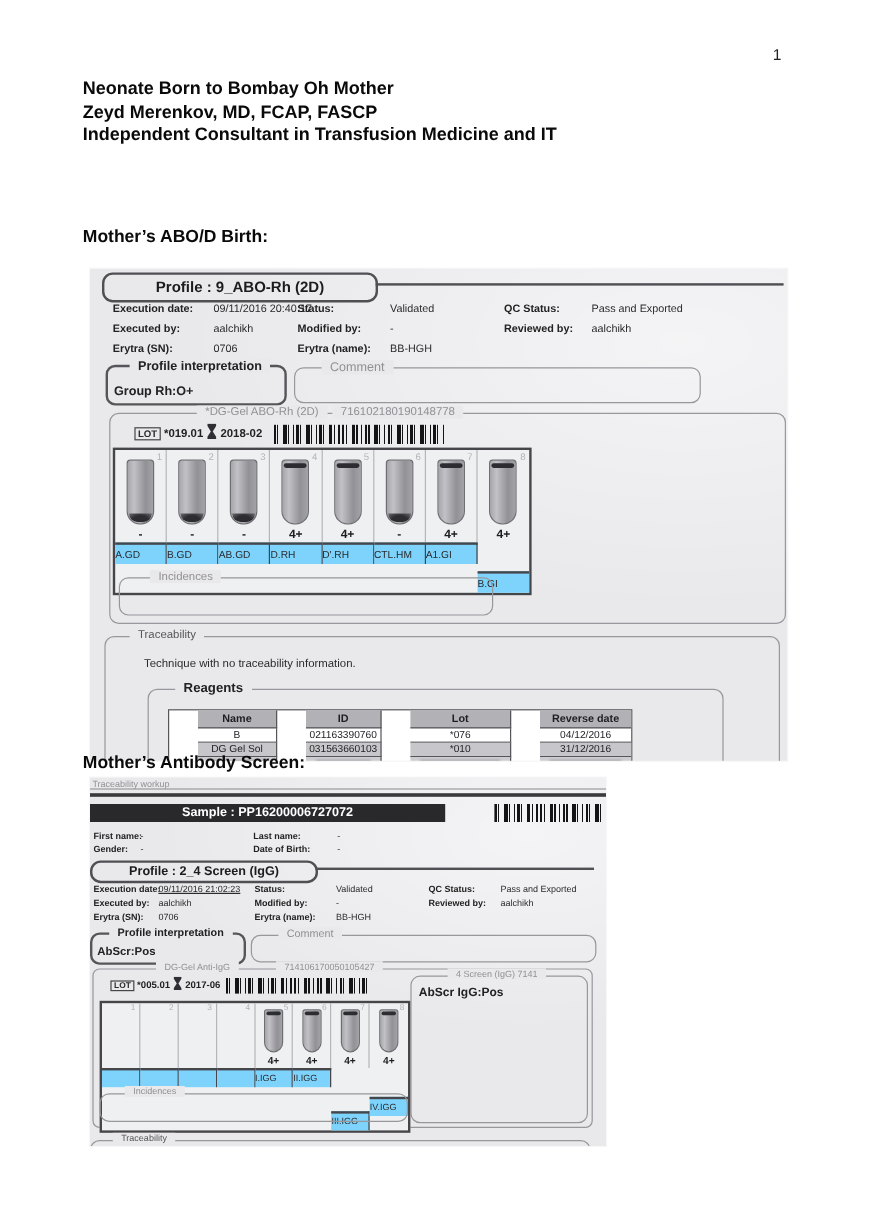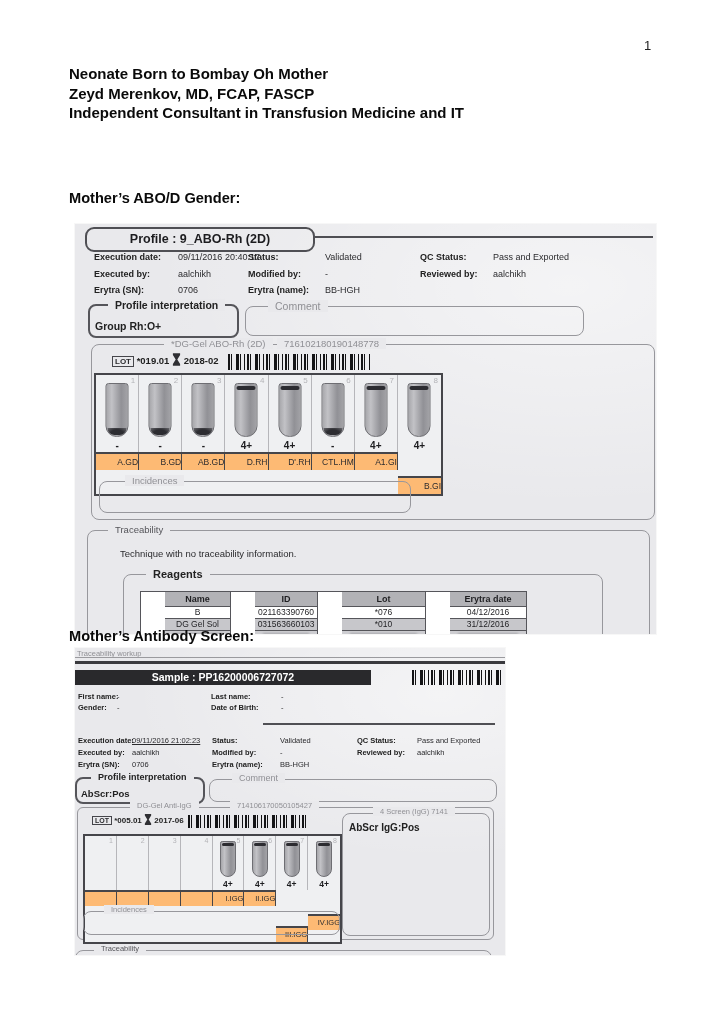--- a/index.html
+++ b/index.html
@@ -30,21 +30,21 @@
   .fbox{position:absolute;border:1.5px solid #97979c;border-radius:8px;}
   .fbox.dark{border-color:#55555a;border-width:2px;}
   .legend{position:absolute;top:-7px;background:#e9e9ec;padding:0 7px;white-space:nowrap;}
 
   
   .strip{position:absolute;display:grid;grid-template-columns:repeat(8,1fr);border:2px solid #45454a;background:#eff0f2;}
   .wellcell{position:relative;border-right:1px solid #b6b6ba;}
   .wellcell:nth-child(8){border-right:none;}
   .wellnum{position:absolute;top:1px;right:3px;color:#b4b4b8;}
   .wellresult{position:absolute;bottom:1px;left:0;width:100%;text-align:center;font-weight:bold;color:#1d1d20;}
-  .labelcell{border-top:2px solid #45454a;border-right:1px solid #45454a;text-align:right;color:#2b2b2e;background:#fdba74;}
+  .labelcell{border-top:2px solid #45454a;border-right:1px solid #45454a;text-align:left;color:#2b2b2e;background:#7dd3fc;}
   .labelcell:last-child{border-right:none;margin-top:24px;}
   .tube{position:absolute;left:50%;transform:translateX(-50%);
         background:linear-gradient(90deg,#a7a7ab,#c2c2c6 25%,#919196 70%,#a3a3a7);
         border:1px solid #6e6e73;border-radius:3px 3px 11px 11px;}
   [data-reaction="neg"] .tube::after{content:"";position:absolute;left:1px;right:1px;bottom:1px;height:14%;
         background:radial-gradient(ellipse at 50% 110%,#2c2c31 55%,#6a6a6f);border-radius:0 0 9px 9px;}
   [data-reaction="pos"] .tube::after{content:"";position:absolute;left:1px;right:1px;top:2px;height:4px;
         background:#2c2c31;border-radius:2px;}
   #scan1 .tube{top:8px;width:21px;height:52px;}
   #scan2 .tube{top:5px;width:14px;height:34px;}
@@ -75,21 +75,21 @@
 <div class="page">
   <div class="pageno">1</div>
 
   <div class="titleblock">
     <div>Neonate Born to Bombay Oh Mother</div>
     <div>Zeyd Merenkov, MD, FCAP, FASCP</div>
     <div>Independent Consultant in Transfusion Medicine and IT</div>
   </div>
 
 
-  <div class="secheading" id="h-abo">Mother’s ABO/D Gender:</div>
+  <div class="secheading" id="h-abo">Mother’s ABO/D Birth:</div>
 
   <div class="scan" id="scan1">
     <div class="ptab" style="left:10px;top:3px;width:226px;height:21px;line-height:21px;font-size:12.5px;">Profile : 9_ABO-Rh (2D)</div>
     <div class="prule" style="left:238px;top:12px;width:340px;"></div>
 
     <div class="abs" style="left:0;top:28px;width:100%;font-size:9px;">
       <span class="abs lbl" style="left:19px;">Execution date:</span>
       <span class="abs val" style="left:103px;">09/11/2016 20:40:17</span>
       <span class="abs lbl" style="left:173px;">Status:</span>
       <span class="abs val" style="left:250px;">Validated</span>
@@ -196,21 +196,21 @@
     <div class="abs" style="left:45px;top:324px;font-size:9.5px;color:#2b2b2e;">Technique with no traceability information.</div>
 
     <div class="fbox" style="left:48px;top:350px;width:478px;height:70px;">
       <span class="legend lbl" style="left:22px;font-size:11px;">Reagents</span>
     </div>
     <div class="rtable" style="left:65px;top:367px;width:385px;">
       <div class="rrow rhead">
         <div>Name</div>
         <div>ID</div>
         <div>Lot</div>
-        <div>Erytra date</div>
+        <div>Reverse date</div>
       </div>
       <div class="rrow rbody">
         <div>B</div>
         <div>021163390760</div>
         <div>*076</div>
         <div>04/12/2016</div>
       </div>
       <div class="rrow rbody alt">
         <div>DG Gel Sol</div>
         <div>031563660103</div>
@@ -250,20 +250,21 @@
       <span class="abs lbl" style="left:136px;">Last name:</span>
       <span class="abs val" style="left:206px;">-</span>
     </div>
     <div class="abs" style="left:0;top:55px;width:100%;">
       <span class="abs lbl" style="left:3px;">Gender:</span>
       <span class="abs val" style="left:42px;">-</span>
       <span class="abs lbl" style="left:136px;">Date of Birth:</span>
       <span class="abs val" style="left:206px;">-</span>
     </div>
 
+    <div class="ptab" style="left:0;top:69px;width:186px;height:15px;line-height:15px;font-size:10.5px;">Profile : 2_4 Screen (IgG)</div>
     <div class="prule" style="left:188px;top:75px;width:232px;"></div>
 
     <div class="abs" style="left:0;top:88px;width:100%;">
       <span class="abs lbl" style="left:3px;">Execution date:</span>
       <span class="abs val" style="left:57px;text-decoration:underline;">09/11/2016 21:02:23</span>
       <span class="abs lbl" style="left:137px;">Status:</span>
       <span class="abs val" style="left:205px;">Validated</span>
       <span class="abs lbl" style="left:282px;">QC Status:</span>
       <span class="abs val" style="left:342px;">Pass and Exported</span>
     </div>

